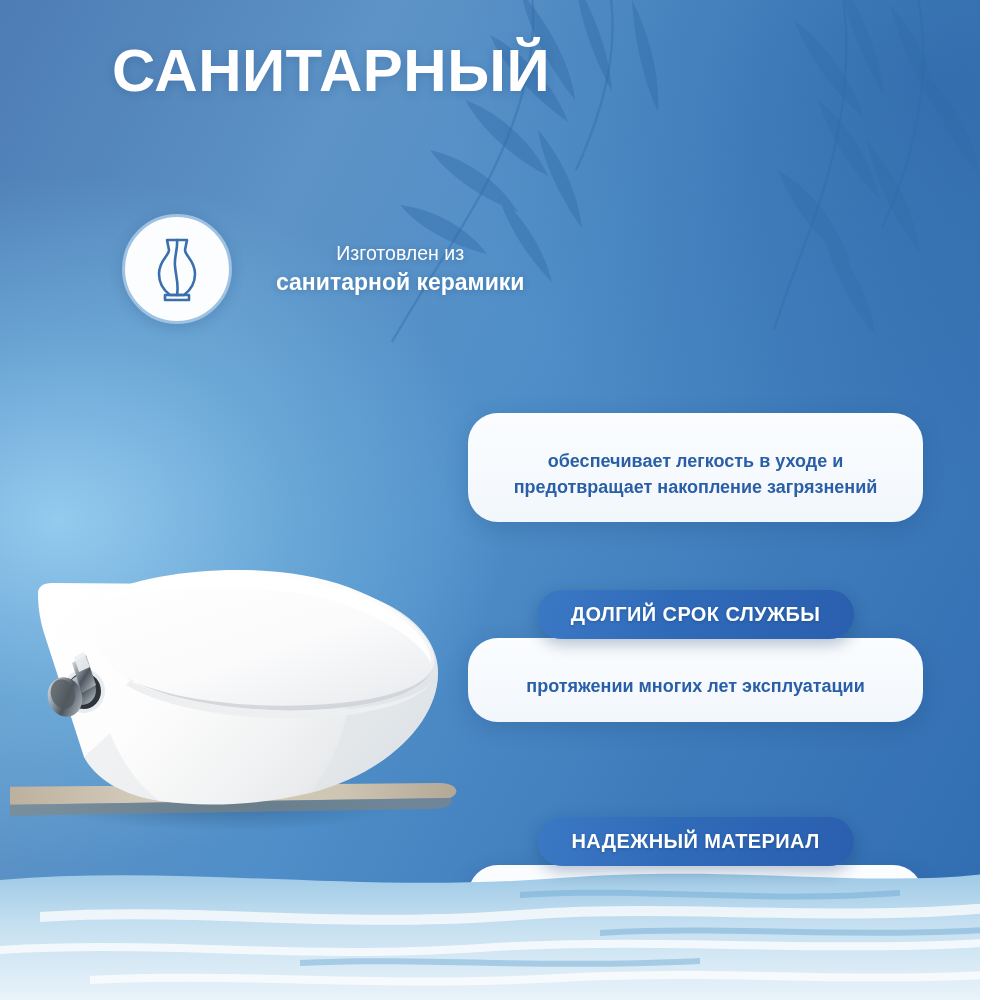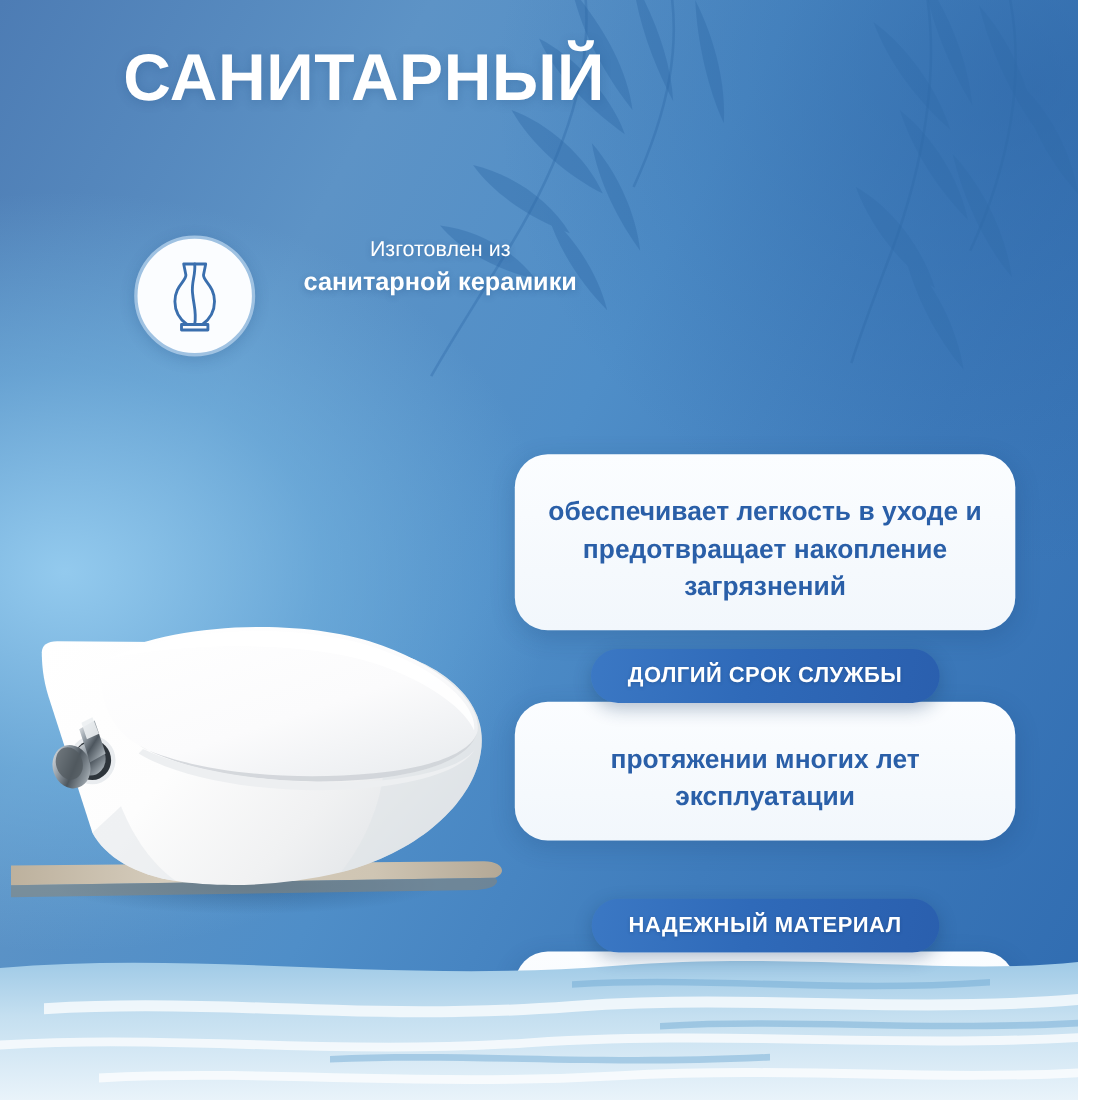--- a/index.html
+++ b/index.html
@@ -56,20 +56,21 @@
     text-shadow: 0 2px 10px rgba(20,60,110,0.22);
   }
   .title-line { display: block; }
 
   
   .badge {
     position: absolute;
     left: 122px;
     top: 214px;
     display: flex;
+    align-items: center;
     gap: 24px;
   }
   .badge-circle {
     width: 104px;
     height: 104px;
     flex: 0 0 104px;
     border-radius: 50%;
     background: #fbfdff;
     border: 3px solid #9fc2e2;
     box-shadow: 0 3px 14px rgba(20,60,110,0.20), inset 0 0 0 3px #fbfdff;
@@ -111,21 +112,21 @@
 
   .card-body {
     position: relative;
     margin-top: 25px;
     background: linear-gradient(180deg, #fbfdff 0%, #f2f7fc 100%);
     border-radius: 30px;
     padding: 36px 22px 22px;
     box-shadow: 0 6px 22px rgba(18,55,100,0.20);
     text-align: center;
     color: #2a5fa8;
-    font-size: 24px;
+    font-size: 18px;
     line-height: 1.42;
     font-weight: 600;
   }
   .card-head {
     position: absolute;
     top: -23px;
     left: 50%;
     transform: translateX(-50%);
     background: linear-gradient(100deg, #3b78c4 0%, #2f6ab9 45%, #2a5fae 100%);
     color: #ffffff;

